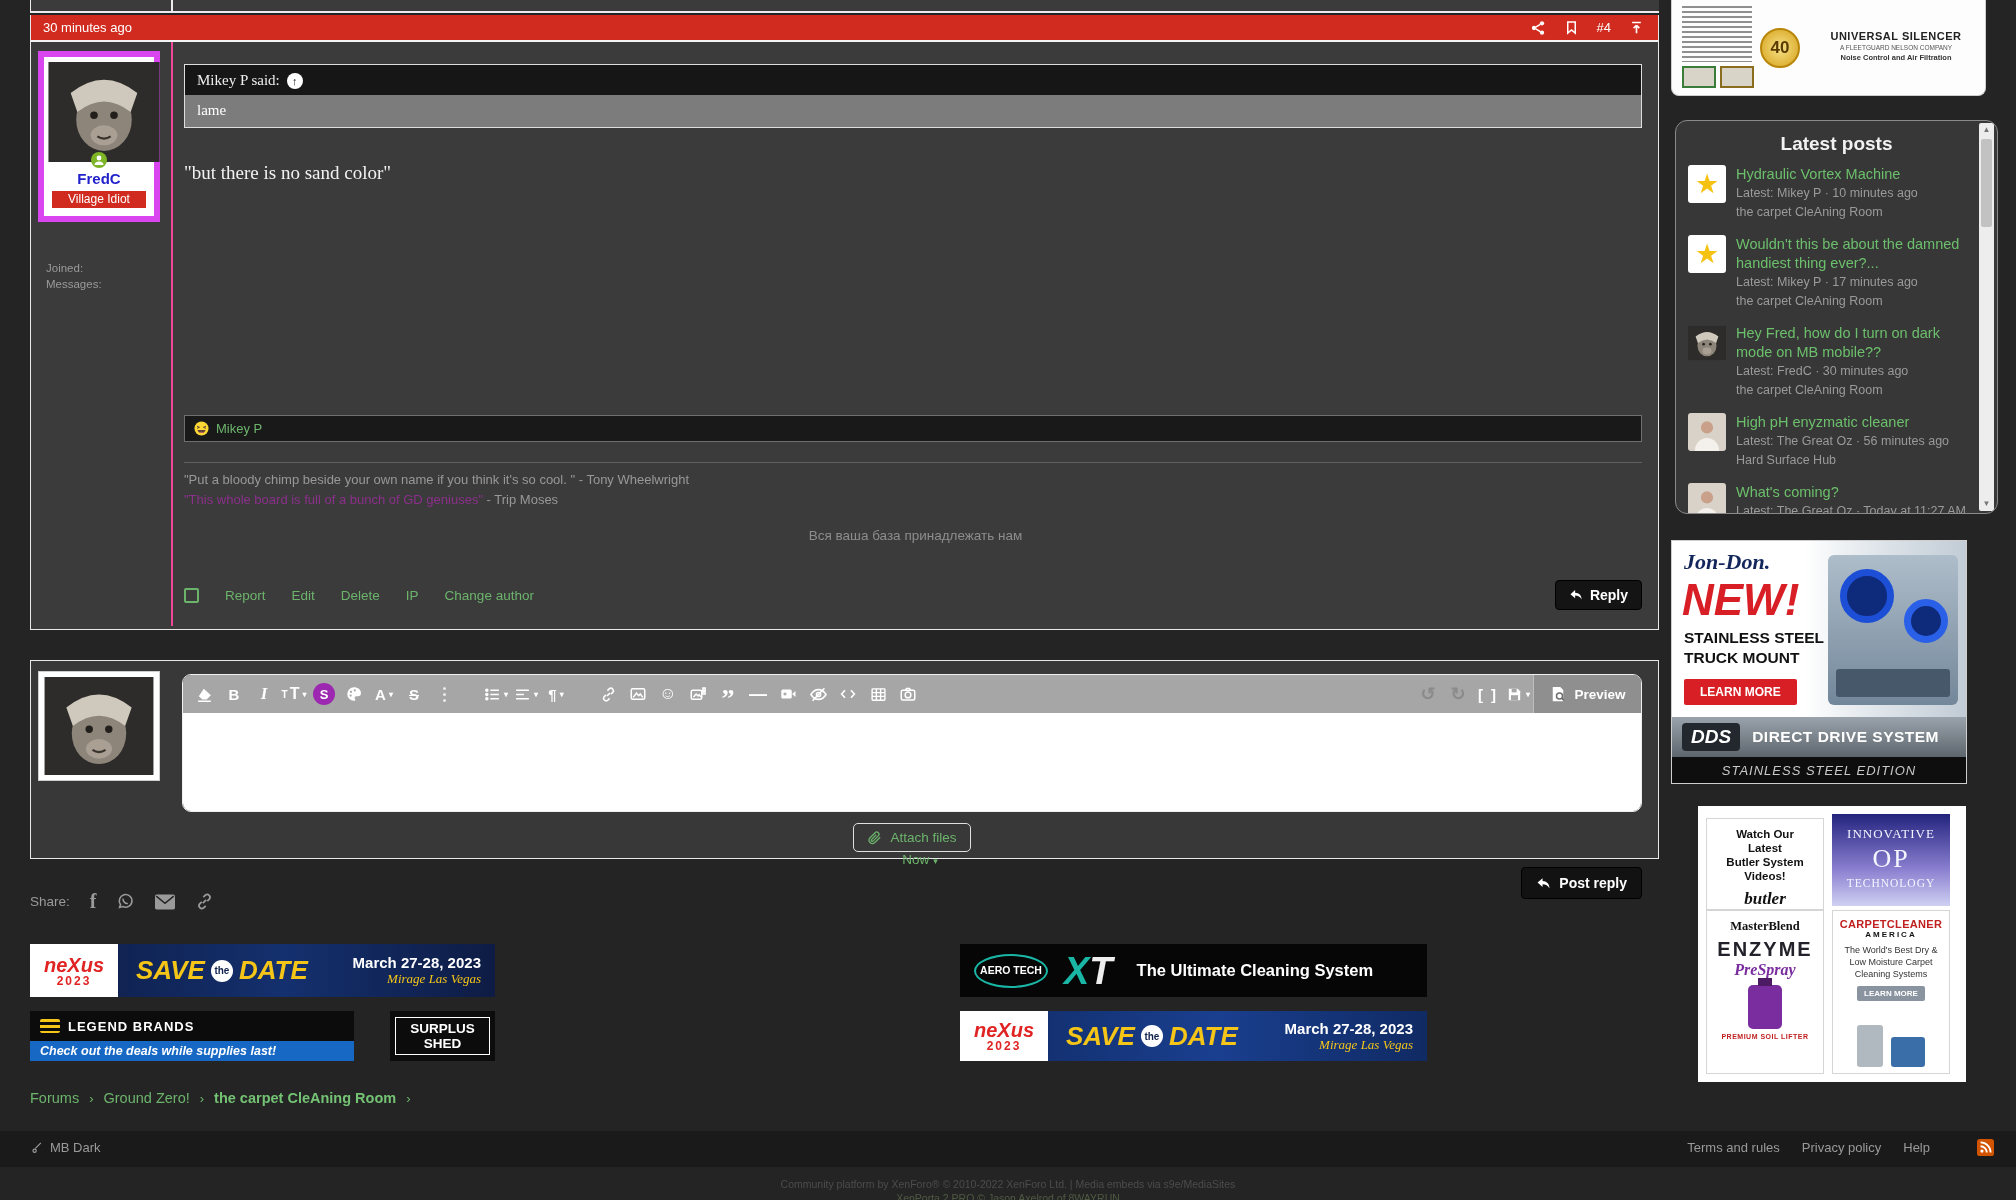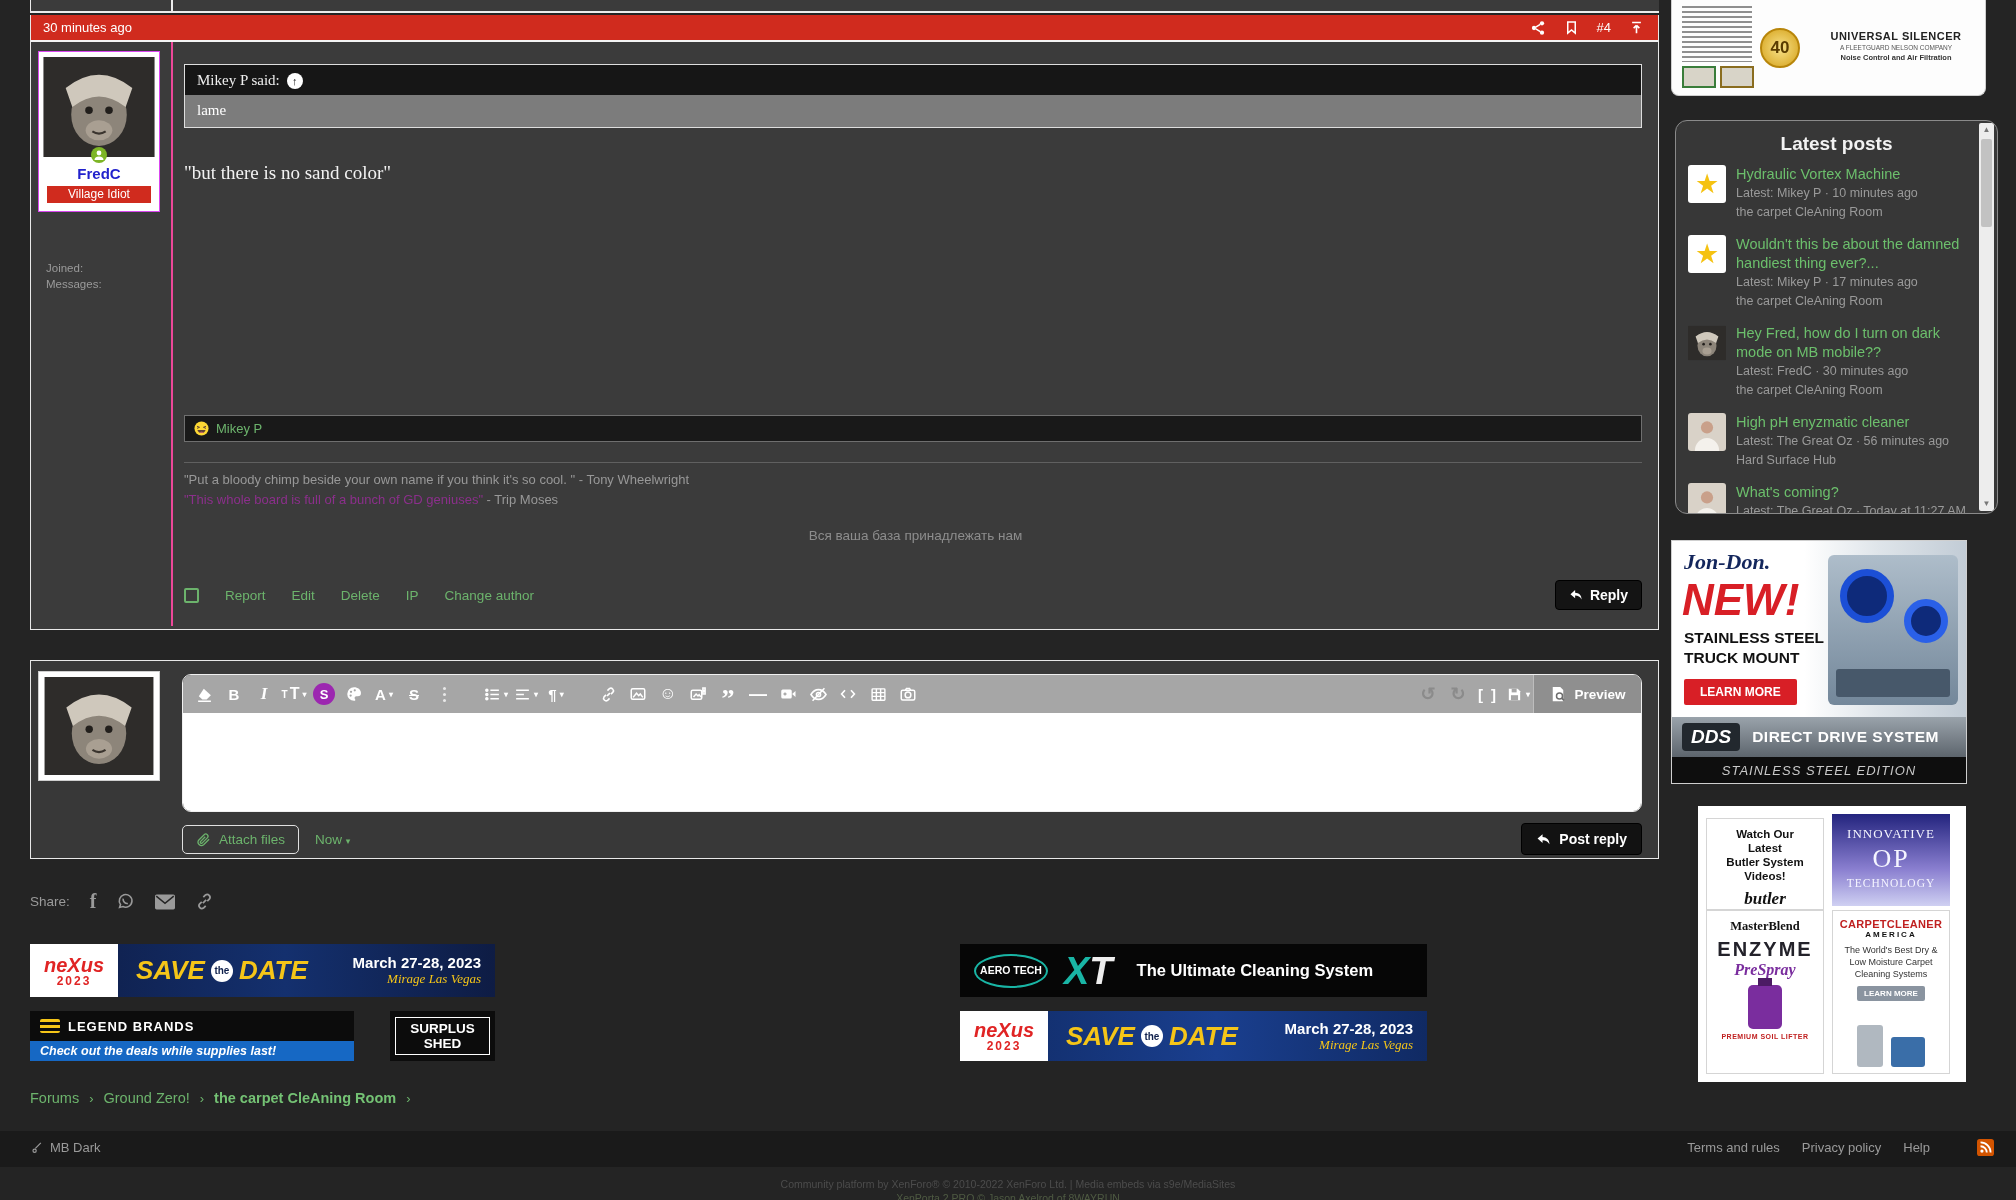--- a/index.html
+++ b/index.html
@@ -20,21 +20,21 @@
   .post-header { height:27px; background:#d02b1e; border-bottom:2px solid #f3f3f3;
     display:flex; align-items:center; padding:0 14px 0 12px; color:#fff; font-size:13px; }
   .ph-right { margin-left:auto; display:flex; align-items:center; gap:18px; }
   .ph-right .num { font-size:13px; color:#fff; }
 
   .post-body { position:relative; height:584px; }
   .user-col { position:absolute; left:0; top:0; width:140px; height:584px; }
   .content-col { position:absolute; left:140px; top:0; right:0; height:584px; border-left:2px solid #ec4899; }
 
   .avatar-card { position:absolute; left:7px; top:9px; width:122px; background:#fff;
-    border:1px solid #d946ef; padding:5px 4px 8px 4px; text-align:center; }
+    border:6px solid #d946ef; padding:5px 4px 8px 4px; text-align:center; }
   .avatar { width:112px; height:100px; }
   .online-dot { margin:-10px auto 0 auto; width:16px; height:16px; }
   .uname { margin-top:2px; color:#2222cc; font-weight:bold; font-size:15px; }
   .ubadge { margin:4px 4px 0 4px; background:#d02b1e; color:#fff; font-size:12px; padding:1px 0 2px 0; }
   .ustats { position:absolute; left:15px; top:218px; color:#9a9a9a; font-size:11.5px; line-height:16px; }
 
   .quote { position:absolute; left:11px; right:16px; top:22px; border:1px solid #dedede; }
   .quote-head { background:#161616; color:#efefef; font-family:"Liberation Serif", serif; font-size:15px;
     padding:7px 12px 6px 12px; display:flex; align-items:center; gap:7px; }
   .arrow-circ { width:16px; height:16px; border-radius:50%; background:#fff; color:#111;
@@ -78,21 +78,21 @@
   .tb.gap { margin-left:22px; }
   .s-circle { width:22px; height:22px; border-radius:50%; background:#9c27b0; color:#fff;
     display:flex; align-items:center; justify-content:center; font-size:13px; font-weight:bold; }
   .dots3 { width:3px; height:3px; border-radius:50%; background:#e8e8e8;
     box-shadow:0 -6px 0 #e8e8e8, 0 6px 0 #e8e8e8; }
   .tb-right { margin-left:auto; display:flex; align-items:center; }
   .preview-seg { width:108px; height:38px; background:#8f8f8f; border-left:1px solid #bdbdbd;
     display:flex; align-items:center; justify-content:center; gap:7px; color:#fff;
     font-size:13.5px; font-weight:bold; cursor:pointer; }
   .editor-body { height:98px; background:#fff; }
-  .editor-foot { margin-top:11px; display:flex; align-items:center; }
+  .editor-foot { margin-top:11px; display:flex; align-items:center;flex-direction:column; }
   .attach-btn { display:flex; align-items:center; gap:8px; border:1px solid #e0e0e0; border-radius:5px;
     padding:6px 13px; color:#6cb36c; font-size:13.5px; background:transparent; cursor:pointer; }
   .now-dd { margin-left:16px; color:#6cb36c; font-size:13.5px; cursor:pointer; }
   .post-reply-btn { margin-left:auto; background:#121212; border:1px solid #000; border-radius:4px;
     color:#fff; font-size:14px; font-weight:bold; padding:7px 14px; display:flex; align-items:center; gap:8px; cursor:pointer; }
 
   
   .share-row { position:absolute; left:0; top:890px; display:flex; align-items:center; gap:20px;
     color:#9a9a9a; font-size:13.5px; }
   .share-row .fb { font-family:"Liberation Serif", serif; font-weight:bold; font-size:20px; color:#9a9a9a; }

